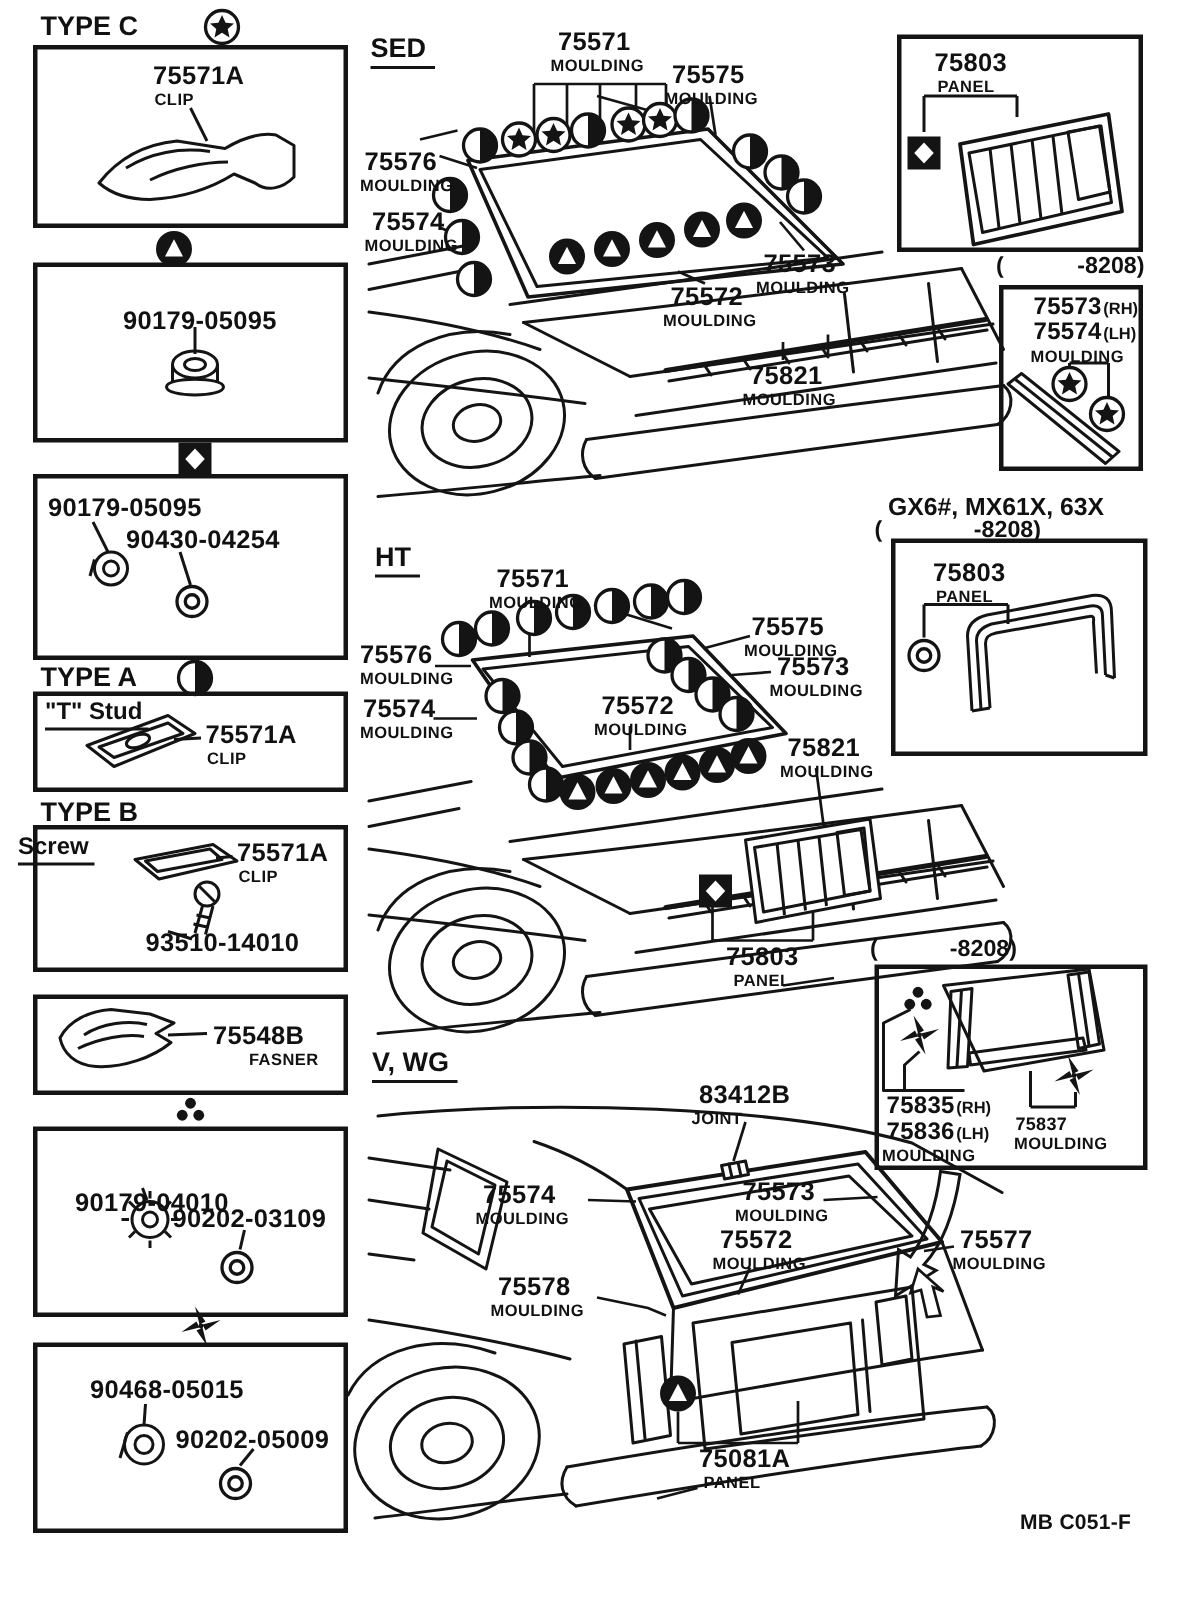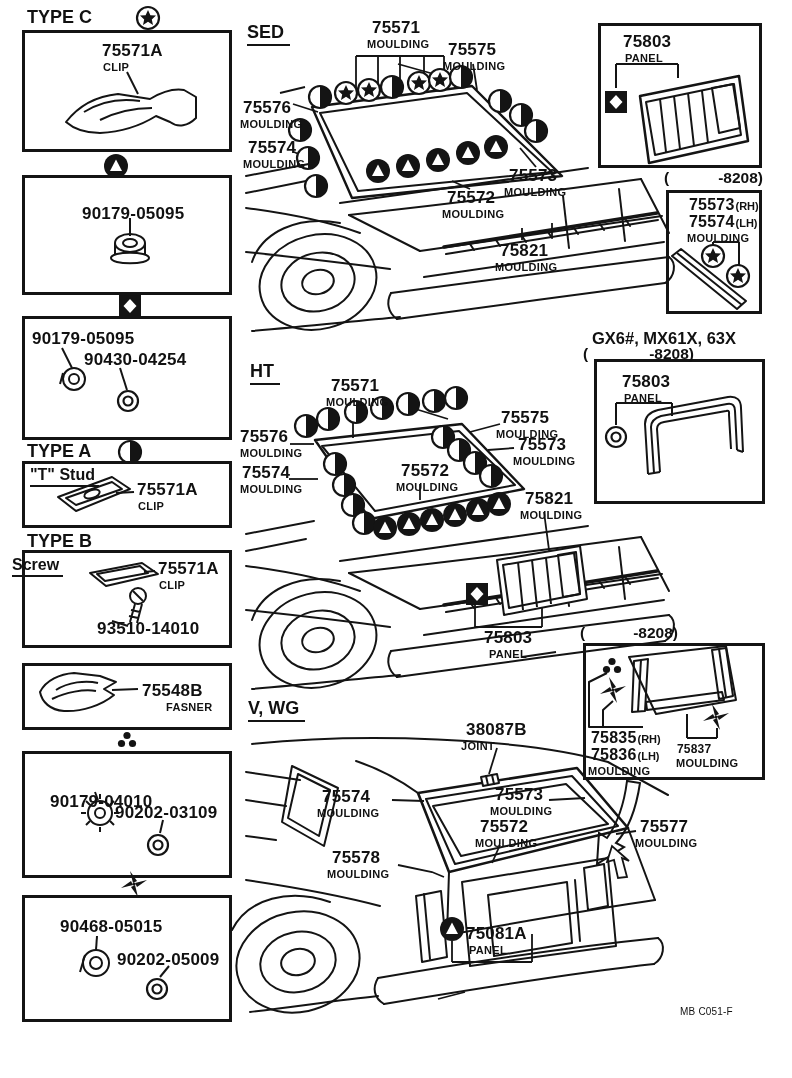--- a/index.html
+++ b/index.html
@@ -10,21 +10,21 @@
   .box{position:absolute;border:3px solid #141414}
   .pl{position:absolute;display:flex;flex-direction:column;font-weight:700;line-height:1;white-space:nowrap}
   .pn{font-size:17px;letter-spacing:.2px}
   .ps{font-size:11px;letter-spacing:.3px;margin-top:3px;margin-left:-5px}
   .row{display:flex;align-items:baseline;gap:1px;margin-top:1px}
   .pside{font-size:11px;font-weight:700}
   .hd{position:absolute;font-weight:700;font-size:18px;white-space:nowrap}
   .hd-u{border-bottom:2.5px solid #141414;padding:0 6px 1px 0}
   .mth{position:absolute;font-weight:700;font-size:16px;border-bottom:2.5px solid #141414;padding:0 4px 1px 0;white-space:nowrap}
   .range{position:absolute;display:flex;justify-content:space-between;font-weight:700;font-size:15.5px;white-space:nowrap}
-  .footer{position:absolute;font-weight:400;font-size:10px;letter-spacing:.2px}
+  .footer{position:absolute;font-weight:700;font-size:14px;letter-spacing:.2px}
 </style>
 </head>
 <body>
 
 <div class="page">
 
 <svg class="art" viewBox="0 0 792 1078">
   <defs>
     <g id="sym-half">
           <circle r="11" fill="#fff" stroke="#141414" stroke-width="2.2"></circle>
@@ -497,21 +497,21 @@
     <span class="pside">(LH)</span>
   </span>
   <span class="ps" style="margin-left:-3px">MOULDING</span>
 </div>
 <div class="pl" style="left:677px;top:743px">
   <span class="pn" style="font-size:12px">75837</span>
   <span class="ps" style="margin-left:-1px">MOULDING</span>
 </div>
 
 <div class="pl" style="left:466px;top:721px">
-  <span class="pn">38087B</span>
+  <span class="pn">83412B</span>
   <span class="ps" style="">JOINT</span>
 </div>
 <div class="pl" style="left:322px;top:788px">
   <span class="pn">75574</span>
   <span class="ps">MOULDING</span>
 </div>
 <div class="pl" style="left:495px;top:786px">
   <span class="pn">75573</span>
   <span class="ps">MOULDING</span>
 </div>
@@ -520,20 +520,20 @@
   <span class="ps">MOULDING</span>
 </div>
 <div class="pl" style="left:640px;top:818px">
   <span class="pn">75577</span>
   <span class="ps">MOULDING</span>
 </div>
 <div class="pl" style="left:332px;top:849px">
   <span class="pn">75578</span>
   <span class="ps">MOULDING</span>
 </div>
-<div class="pl" style="left:466px;top:925px">
+<div class="pl" style="left:466px;top:964px">
   <span class="pn">75081A</span>
   <span class="ps" style="margin-left:3px">PANEL</span>
 </div>
 
 <div class="footer" style="left:680px;top:1006px">MB C051-F</div>
 
 </div>
 
 </body></html>

